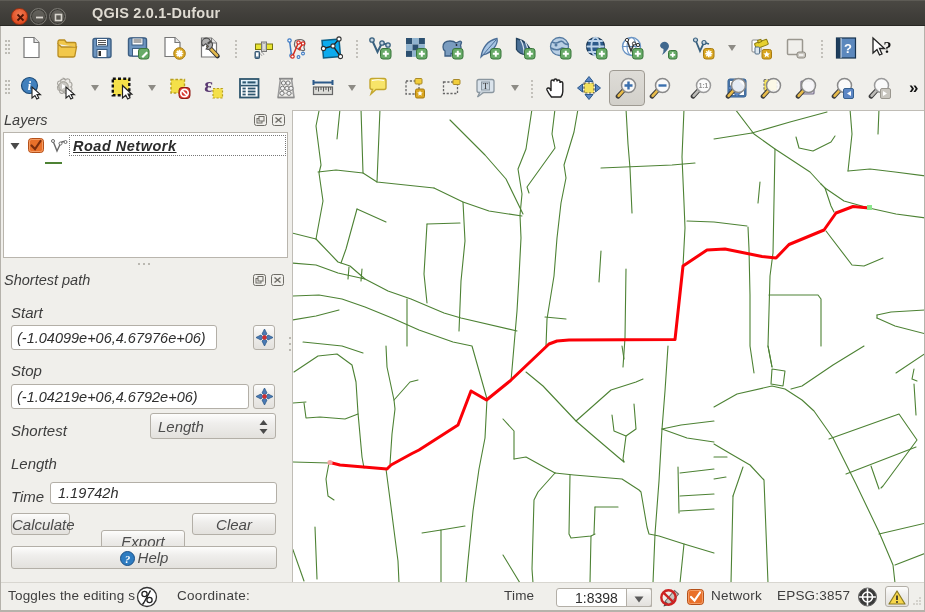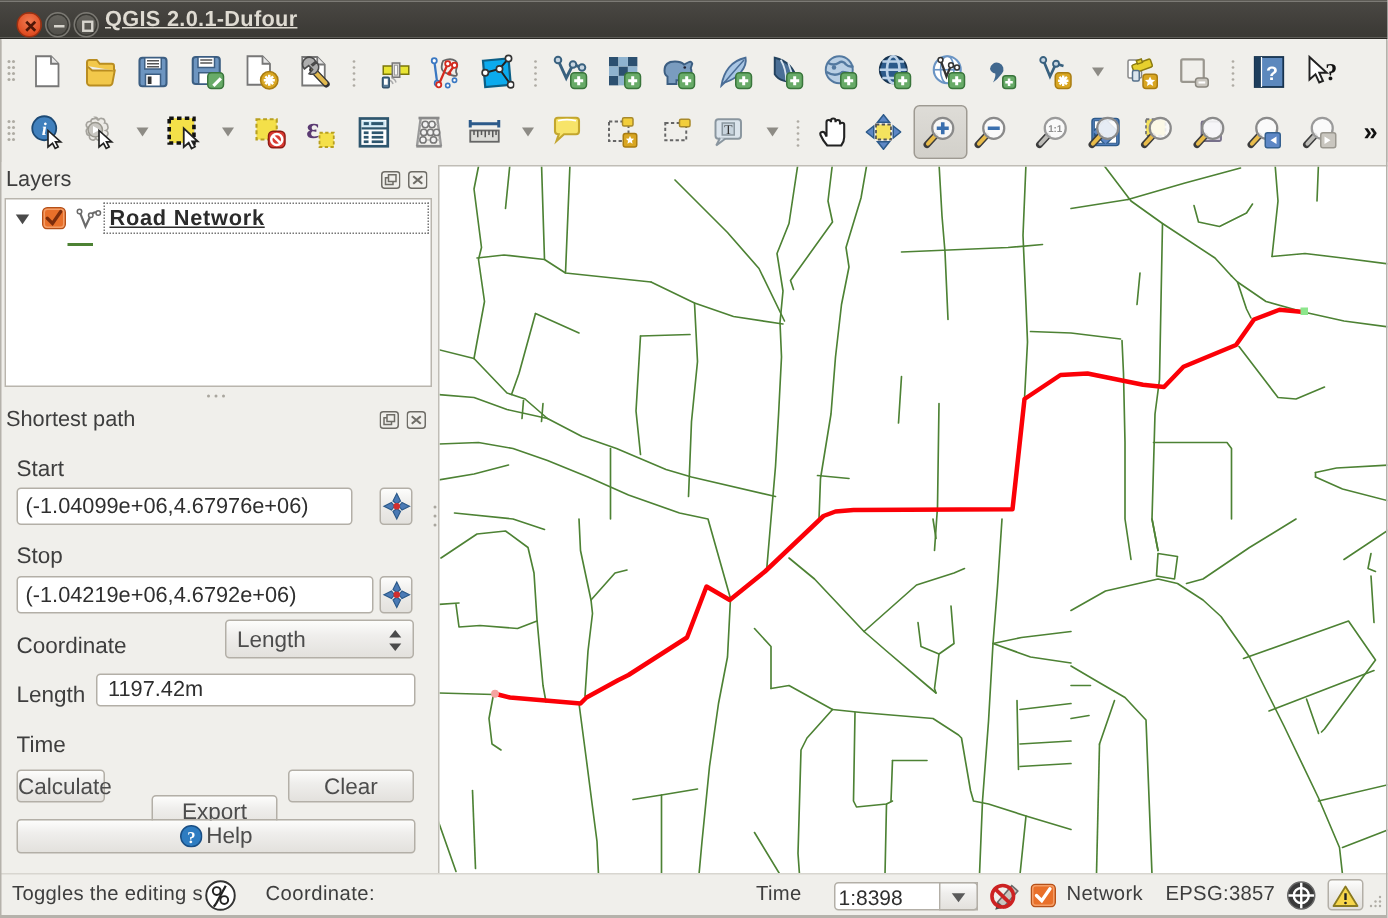--- a/index.html
+++ b/index.html
@@ -5,26 +5,26 @@
 html,body{margin:0;padding:0;}
 body{width:925px;height:612px;overflow:hidden;font-family:"Liberation Sans",sans-serif;background:#f0efeb;}
 .window{position:relative;width:925px;height:612px;background:#f0efeb;}
 .titlebar{position:absolute;left:0;top:0;width:925px;height:26px;background:linear-gradient(#4a4843,#403e3a 60%,#3a3934);border-top:1px solid #5d5b55;box-sizing:border-box;border-bottom:1px solid #282723;}
 .tbtn{position:absolute;top:7px;width:17px;height:17px;border-radius:50%;box-sizing:border-box;}
 .tbtn.close{left:11px;background:radial-gradient(circle at 50% 35%,#f07b52,#df4b20 75%);border:1px solid #9c3011;}
 .tbtn.min,.tbtn.max{background:linear-gradient(#66645e,#504e49);border:1px solid #7b7973;box-shadow:inset 0 0 0 1px #3a3934;}
 .tbtn.min{left:30px;}
 .tbtn.max{left:49px;}
 .tbtn svg{position:absolute;left:0;top:0;}
-.title-text{position:absolute;left:70px;top:4px;font-size:14.5px;font-weight:bold;color:#dfdbd2;letter-spacing:0.2px;text-decoration:underline;}
+.title-text{position:absolute;left:92px;top:4px;font-size:14.5px;font-weight:bold;color:#dfdbd2;letter-spacing:0.2px;}
 .toolbars{position:absolute;left:0;top:27px;width:925px;height:81px;background:#f0efeb;border-left:1px solid #c8c5bf;border-right:1px solid #c8c5bf;box-sizing:border-box;}
 .icon{position:absolute;width:24px;height:24px;}
 .dd{position:absolute;width:0;height:0;border-left:4.5px solid transparent;border-right:4.5px solid transparent;border-top:6px solid #8d8b85;}
 .chev{position:absolute;font-weight:bold;color:#111;font-size:17px;}
-.main{position:absolute;left:0;top:108px;width:925px;height:474px;background:#f0efeb;}
+.main{position:absolute;left:0;top:108px;width:925px;height:474px;background:#f0efeb;font-style:italic;}
 .dock{position:absolute;left:1px;top:0;width:290px;height:474px;}
 .panel-title{font-size:14.5px;color:#3e3e3e;}
 .map{position:absolute;left:292px;top:2px;width:632px;height:471px;background:#ffffff;border-left:1px solid #c0bdb6;border-top:1px solid #c0bdb6;box-sizing:content-box;overflow:hidden;}
 .btn{position:absolute;box-sizing:border-box;border:1px solid #b3afa7;border-radius:3px;background:linear-gradient(#fdfdfc,#efeeec 40%,#e3e1dd);color:#4c4c4c;font-size:15px;text-align:center;}
 .input{position:absolute;box-sizing:border-box;border:1px solid #b3afa7;border-radius:3px;background:#ffffff;color:#2e2e2e;font-size:14.5px;}
 .lbl{position:absolute;font-size:15px;color:#3e3e3e;}
 .statusbar{position:absolute;left:0;top:582px;width:925px;height:28px;background:#f0efeb;border-top:1px solid #d8d6d0;box-sizing:border-box;font-size:13px;color:#3e3e3e;}
 .winborder{position:absolute;left:0;top:610px;width:925px;height:2px;background:#b5b2ab;}
 .sideborder{position:absolute;top:26px;width:1px;height:584px;background:#b5b2ab;}
 </style>
@@ -450,39 +450,39 @@
 <svg width="13" height="12" style="position:absolute;left:252px;top:166px">
           <rect x="0.5" y="0.5" width="12" height="11" rx="2" fill="none" stroke="#6e6c66"></rect>
           <rect x="3" y="4.5" width="5" height="4.5" fill="none" stroke="#6e6c66"></rect>
           <rect x="5" y="2.5" width="5" height="4.5" fill="#f0efeb" stroke="#6e6c66"></rect>
         </svg>
 <svg width="13" height="12" style="position:absolute;left:269.5px;top:166px">
           <rect x="0.5" y="0.5" width="12" height="11" rx="2" fill="none" stroke="#6e6c66"></rect>
           <path d="M3.5 3.5 l6 5 M9.5 3.5 l-6 5" stroke="#6e6c66" stroke-width="1.4"></path>
         </svg>
 <div class="lbl" style="left:10px;top:196px">Start</div>
-<div class="input" style="left:10px;top:217px;width:224px;height:25px;line-height:24px;padding-left:5px">(-1.04099e+06,4.67976e+06)</div>
+<div class="input" style="left:10px;top:217px;width:206px;height:25px;line-height:24px;padding-left:5px">(-1.04099e+06,4.67976e+06)</div>
 <div class="btn" style="left:252px;top:217px;width:22px;height:25px"><svg width="21" height="21" viewBox="0 0 21 21" style="margin-top:1px">
             <path d="M10.5 2 l2.5 5 -2.5 2 -2.5-2z M10.5 19 l2.5-5 -2.5-2 -2.5 2z M2 10.5 l5-2.5 2 2.5 -2 2.5z M19 10.5 l-5-2.5 -2 2.5 2 2.5z" fill="#4a7ab5" stroke="#2c5a8a" stroke-width="0.8"></path>
             <circle cx="10.5" cy="10.5" r="2.2" fill="#d12f2f"></circle>
           </svg></div>
 <div class="lbl" style="left:10px;top:254px">Stop</div>
 <div class="input" style="left:10px;top:276px;width:238px;height:25px;line-height:24px;padding-left:5px">(-1.04219e+06,4.6792e+06)</div>
 <div class="btn" style="left:252px;top:276px;width:22px;height:25px"><svg width="21" height="21" viewBox="0 0 21 21" style="margin-top:1px">
             <path d="M10.5 2 l2.5 5 -2.5 2 -2.5-2z M10.5 19 l2.5-5 -2.5-2 -2.5 2z M2 10.5 l5-2.5 2 2.5 -2 2.5z M19 10.5 l-5-2.5 -2 2.5 2 2.5z" fill="#4a7ab5" stroke="#2c5a8a" stroke-width="0.8"></path>
             <circle cx="10.5" cy="10.5" r="2.2" fill="#d12f2f"></circle>
           </svg></div>
-<div class="lbl" style="left:10px;top:314px">Coordinate</div>
+<div class="lbl" style="left:10px;top:314px">Shortest</div>
 <div class="btn" style="left:149px;top:305px;width:126px;height:26px;text-align:left;line-height:25px;padding-left:7px">Length<svg width="9" height="14" style="position:absolute;right:7px;top:6px">
             <path d="M4.5 0 L8.5 5 H0.5z" fill="#4a4a4a"></path>
             <path d="M4.5 14 L0.5 9 H8.5z" fill="#4a4a4a"></path>
           </svg></div>
 <div class="lbl" style="left:10px;top:347px">Length</div>
-<div class="input" style="left:63px;top:341px;width:213px;height:22px;line-height:21px;padding-left:7px">1197.42m</div>
 <div class="lbl" style="left:10px;top:380px">Time</div>
+<div class="input" style="left:49px;top:374px;width:227px;height:22px;line-height:21px;padding-left:7px">1.19742h</div>
 <div class="btn" style="left:10px;top:405px;width:59px;height:22px;line-height:21px">Calculate</div>
 <div class="btn" style="left:100px;top:422px;width:84px;height:22px;line-height:21px">Export</div>
 <div class="btn" style="left:191px;top:405px;width:84px;height:22px;line-height:21px">Clear</div>
 <div class="btn" style="left:10px;top:438px;width:266px;height:23px;line-height:22px"><svg width="15" height="15" style="vertical-align:-3px;margin-right:3px">
             <circle cx="7.5" cy="7.5" r="7" fill="#2e7cc1" stroke="#1a4f85"></circle>
             <text x="7.5" y="12" font-size="11" font-weight="bold" fill="#fff" text-anchor="middle" font-family="Liberation Serif">?</text>
           </svg>Help</div>
 <svg width="4" height="16" style="position:absolute;left:287px;top:228px">
           <circle cx="2" cy="2" r="1" fill="#a9a69e"></circle>
           <circle cx="2" cy="8" r="1" fill="#a9a69e"></circle>
@@ -603,21 +603,21 @@
   <div class="statusbar">
 <div style="position:absolute;left:8px;top:5px;font-size:13.5px;letter-spacing:0.2px">Toggles the editing s</div>
 <svg width="23" height="22" style="position:absolute;left:136px;top:3px">
         <circle cx="11" cy="11" r="9.5" fill="#fff" stroke="#333" stroke-width="1.3"></circle>
         <path d="M8 16.5 L14.5 4.5 M8 16.5 l-1.5 2" stroke="#222" stroke-width="1.5" fill="none"></path>
         <circle cx="8.5" cy="8" r="2.6" fill="none" stroke="#222" stroke-width="1.3"></circle>
         <circle cx="13.5" cy="14" r="2.6" fill="none" stroke="#222" stroke-width="1.3"></circle>
       </svg>
 <div style="position:absolute;left:177px;top:5px;font-size:13.5px;letter-spacing:0.3px">Coordinate:</div>
 <div style="position:absolute;left:504px;top:5px;font-size:13.5px;letter-spacing:0.2px">Time</div>
-<div class="input" style="left:556px;top:5px;width:96px;height:19px;line-height:18px;padding-left:2px;font-size:14px;border-radius:3px 0 0 3px">1:8398</div>
+<div class="input" style="left:556px;top:5px;width:96px;height:19px;line-height:18px;padding-left:18px;font-size:14px;border-radius:3px 0 0 3px">1:8398</div>
 <div class="btn" style="left:626px;top:5px;width:26px;height:19px;border-radius:0 3px 3px 0"><svg width="10" height="7" style="margin-top:6px">
           <path d="M0.5 0.5 h9 l-4.5 6z" fill="#5a5a5a"></path>
         </svg></div>
 <svg width="22" height="21" style="position:absolute;left:659px;top:4px">
         <path d="M6 14.5 L15.5 3.5 l4 3.5 L10 18 z" fill="#c9c6c0" stroke="#6a6a6a" stroke-width="1.1"></path>
         <path d="M6 14.5 L10 18 L4.5 19.5z" fill="#4a4a4a"></path>
         <circle cx="9.5" cy="10.5" r="7.2" fill="none" stroke="#cc2222" stroke-width="2.4"></circle>
         <path d="M4.4 5.6 l10.2 9.8" stroke="#cc2222" stroke-width="2.4"></path>
       </svg>
 <svg width="17" height="16" style="position:absolute;left:687px;top:6px">

